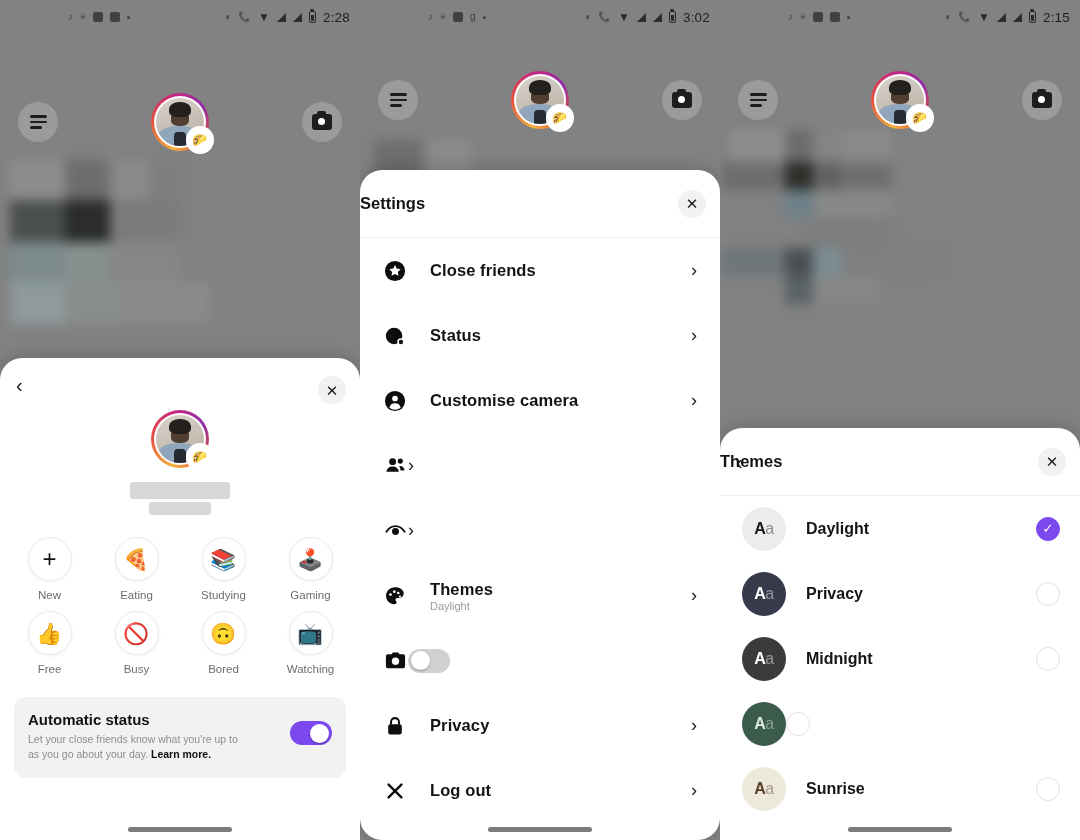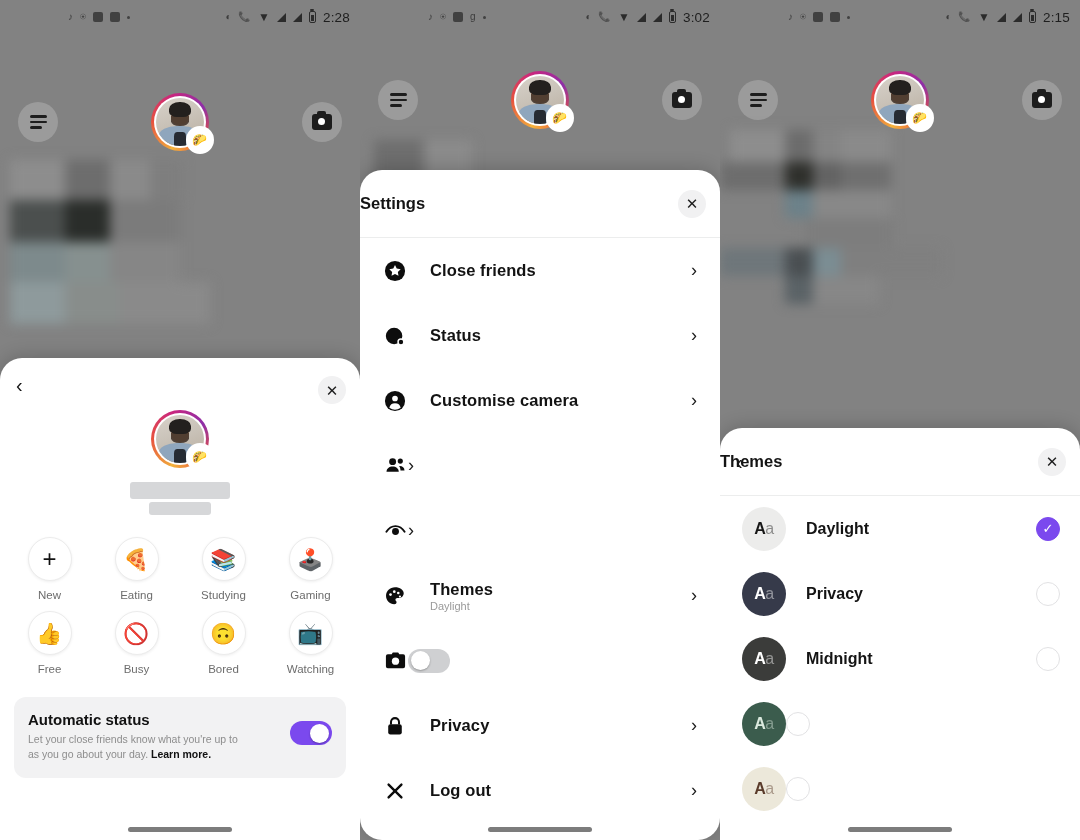--- a/index.html
+++ b/index.html
@@ -580,19 +580,20 @@
               <span>A</span>
               <span class="a2">a</span>
             </div>
             <div class="radio"></div>
           </div>
           <div class="th-row">
             <div class="th-sw" style="background: rgb(236, 232, 218); color: rgb(90, 59, 42);">
               <span>A</span>
               <span class="a2">a</span>
             </div>
+            <div class="th-name">Sunrise</div>
             <div class="radio"></div>
           </div>
         </div>
       <div class="home-ind"></div>
     </div>
   </div>
 </div>
 
 </body></html>

